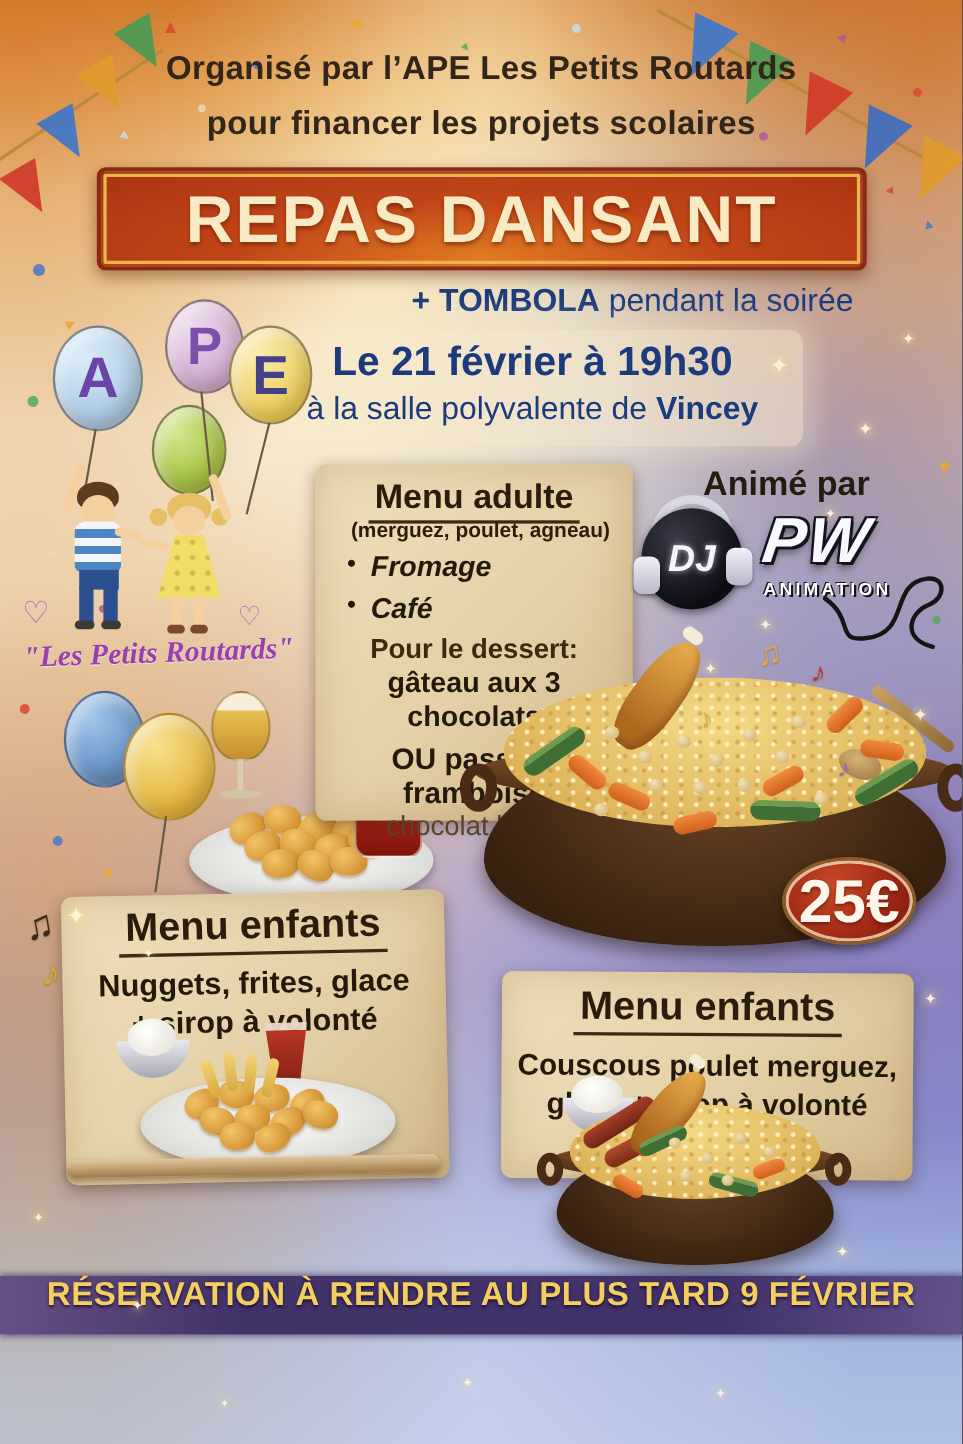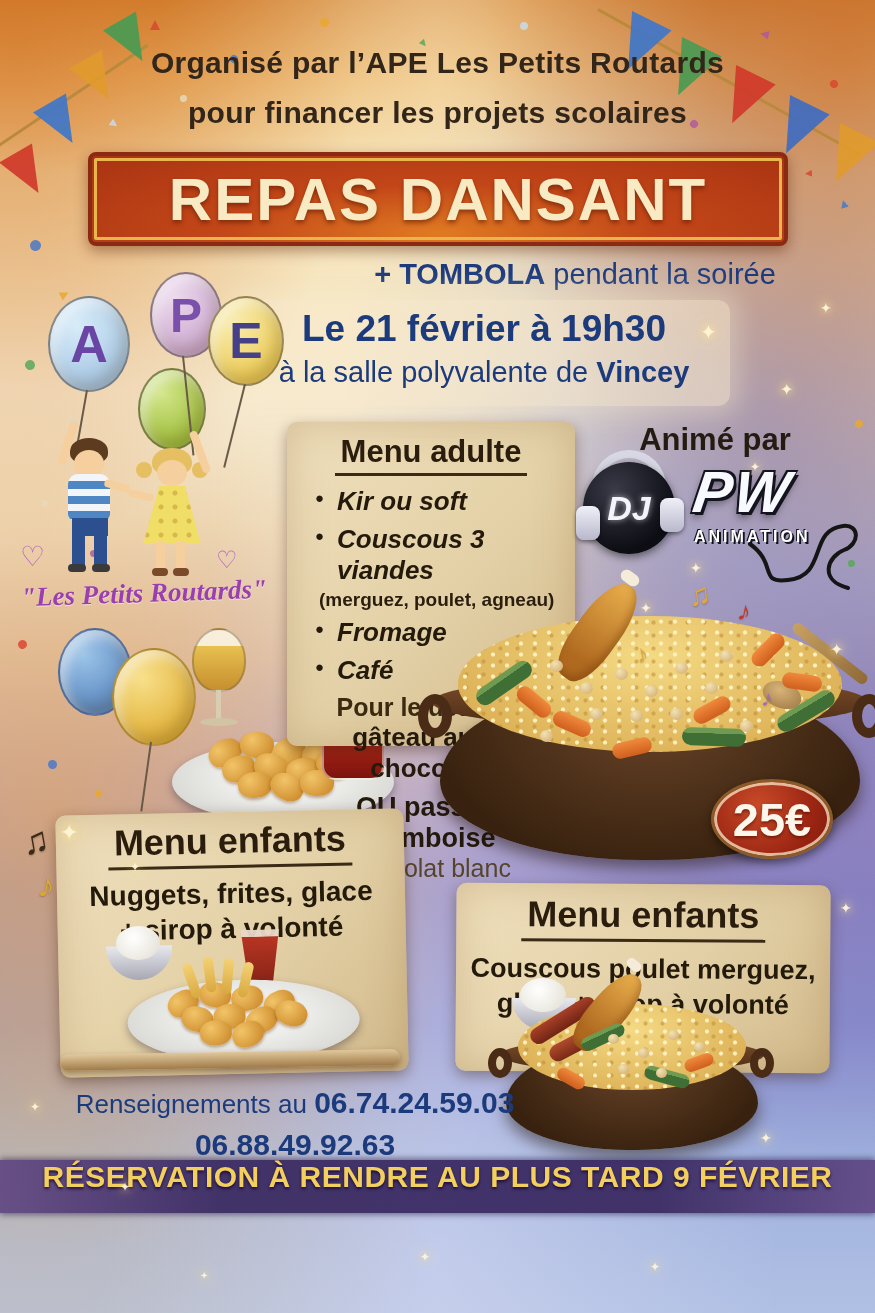--- a/index.html
+++ b/index.html
@@ -106,21 +106,21 @@
   .icecream-bowl{position:absolute;background:linear-gradient(180deg,#e8e8ee,#a8a8b4);border-radius:0 0 40px 40px;}
   .icecream-scoop{position:absolute;background:radial-gradient(circle at 40% 35%,#ffffff,#e0ddd0);border-radius:50%;}
   .sauce-glass{position:absolute;background:linear-gradient(180deg,rgba(240,230,220,.6) 0 14%,#b82a1c 15%,#7c140c);
       border-radius:8px 8px 14px 14px;border:2px solid rgba(245,240,230,.55);}
   
   .badge{position:absolute;display:flex;align-items:center;justify-content:center;border-radius:50%;
       background:radial-gradient(circle at 38% 32%,#c84a28,#9a2412 65%,#7c1c0c);
       border:3px solid #8a5a28;
       box-shadow:inset 0 0 0 3px rgba(248,232,200,.75), 0 4px 10px rgba(0,0,0,.45);
       color:#fdf6ea;font-weight:800;text-shadow:0 2px 3px rgba(80,15,0,.6);}
-  .badge-25{left:711px;top:779px;width:122px;height:80px;font-size:47px;}
+  .badge-25{left:711px;top:779px;width:122px;height:80px;font-size:55px;}
   .badge-10{left:268px;top:896px;width:118px;height:88px;font-size:45px;}
   .badge-12{left:706px;top:983px;width:124px;height:78px;font-size:45px;}
   
   .menu-left{left:58px;top:812px;width:348px;height:262px;transform:rotate(-1.2deg);text-align:center;padding-top:8px;}
   .menu-left .scroll-title{font-size:36px;}
   .menu-left .mline{font-size:28px;font-weight:800;color:#241a0c;line-height:1.25;}
   .menu-left .mline:first-of-type{margin-top:8px;}
   .menu-right{left:456px;top:884px;width:374px;height:188px;transform:rotate(.4deg);text-align:center;padding-top:10px;}
   .menu-right .scroll-title{font-size:36px;}
   .menu-right .mline{font-size:27px;font-weight:800;color:#241a0c;line-height:1.3;}
@@ -274,24 +274,20 @@
         <span style="position: absolute; left: 316px; top: 752px; width: 34px; height: 26px; border-radius: 46%; background: radial-gradient(circle at 35% 30%, rgb(242, 196, 104), rgb(207, 143, 48) 80%); box-shadow: rgba(120, 70, 10, 0.4) 0px 2px 3px; transform: rotate(21deg);"></span>
         <span style="position: absolute; left: 238px; top: 772px; width: 34px; height: 26px; border-radius: 46%; background: radial-gradient(circle at 35% 30%, rgb(242, 196, 104), rgb(207, 143, 48) 80%); box-shadow: rgba(120, 70, 10, 0.4) 0px 2px 3px; transform: rotate(-6deg);"></span>
         <span style="position: absolute; left: 270px; top: 774px; width: 34px; height: 26px; border-radius: 46%; background: radial-gradient(circle at 35% 30%, rgb(242, 196, 104), rgb(207, 143, 48) 80%); box-shadow: rgba(120, 70, 10, 0.4) 0px 2px 3px; transform: rotate(27deg);"></span>
         <span style="position: absolute; left: 300px; top: 770px; width: 34px; height: 26px; border-radius: 46%; background: radial-gradient(circle at 35% 30%, rgb(242, 196, 104), rgb(207, 143, 48) 80%); box-shadow: rgba(120, 70, 10, 0.4) 0px 2px 3px; transform: rotate(0deg);"></span>
       </div>
     <div class="sauce-glass" style="left:322px;top:722px;width:62px;height:58px;"></div>
   </div>
 
   <div class="scroll menu-adulte">
     <span class="scroll-title">Menu adulte</span>
-    <ul>
-      <li>Kir ou soft</li>
-      <li>Couscous 3 viandes</li>
-    </ul>
     <div class="note">(merguez, poulet, agneau)</div>
     <ul style="margin-top:0;">
       <li>Fromage</li>
       <li>Café</li>
     </ul>
     <div class="dessert-h">Pour le dessert:</div>
     <div class="dessert-1">gâteau aux 3 chocolats</div>
     <div class="dessert-2">OU passion framboise</div>
     <div class="dessert-3">chocolat blanc</div>
   </div>
@@ -402,26 +398,20 @@
         <span style="position: absolute; left: 146px; top: 98px; width: 46px; height: 14px; border-radius: 7px; background: linear-gradient(rgb(111, 154, 82) 0px, rgb(111, 154, 82) 30%, rgb(63, 111, 52) 31%); transform: rotate(15deg);"></span>
         <span style="position: absolute; left: 110px; top: 62px; width: 11px; height: 10px; border-radius: 50%; background: radial-gradient(circle at 35% 30%, rgb(242, 226, 180), rgb(207, 169, 106));"></span>
         <span style="position: absolute; left: 140px; top: 76px; width: 11px; height: 10px; border-radius: 50%; background: radial-gradient(circle at 35% 30%, rgb(242, 226, 180), rgb(207, 169, 106));"></span>
         <span style="position: absolute; left: 170px; top: 58px; width: 11px; height: 10px; border-radius: 50%; background: radial-gradient(circle at 35% 30%, rgb(242, 226, 180), rgb(207, 169, 106));"></span>
         <span style="position: absolute; left: 120px; top: 92px; width: 11px; height: 10px; border-radius: 50%; background: radial-gradient(circle at 35% 30%, rgb(242, 226, 180), rgb(207, 169, 106));"></span>
         <span style="position: absolute; left: 158px; top: 96px; width: 11px; height: 10px; border-radius: 50%; background: radial-gradient(circle at 35% 30%, rgb(242, 226, 180), rgb(207, 169, 106));"></span>
         <span style="position: absolute; left: 196px; top: 70px; width: 11px; height: 10px; border-radius: 50%; background: radial-gradient(circle at 35% 30%, rgb(242, 226, 180), rgb(207, 169, 106));"></span>
       </div>
   </div>
 
-  <div class="contact">
-    <div class="l1">
-      <span>Renseignements au </span><b>06.74.24.59.03</b>
-    </div>
-    <div class="l2">06.88.49.92.63</div>
-  </div>
 
   <div class="reservation">
     <span>RÉSERVATION À RENDRE AU PLUS TARD 9 FÉVRIER</span>
   </div>
 
   <div id="deco-front" class="abs" style="left:0;top:0;width:875px;height:1313px;pointer-events:none;">
       <span style="position: absolute; left: 700px; top: 320px; font-size: 20px; color: rgb(255, 246, 216); text-shadow: rgb(255, 233, 160) 0px 0px 8px, rgb(255, 216, 112) 0px 0px 14px; opacity: 0.95;">✦</span>
       <span style="position: absolute; left: 780px; top: 380px; font-size: 16px; color: rgb(255, 246, 216); text-shadow: rgb(255, 233, 160) 0px 0px 8px, rgb(255, 216, 112) 0px 0px 14px; opacity: 0.95;">✦</span>
       <span style="position: absolute; left: 820px; top: 300px; font-size: 14px; color: rgb(255, 246, 216); text-shadow: rgb(255, 233, 160) 0px 0px 8px, rgb(255, 216, 112) 0px 0px 14px; opacity: 0.95;">✦</span>
       <span style="position: absolute; left: 750px; top: 460px; font-size: 12px; color: rgb(255, 246, 216); text-shadow: rgb(255, 233, 160) 0px 0px 8px, rgb(255, 216, 112) 0px 0px 14px; opacity: 0.95;">✦</span>

